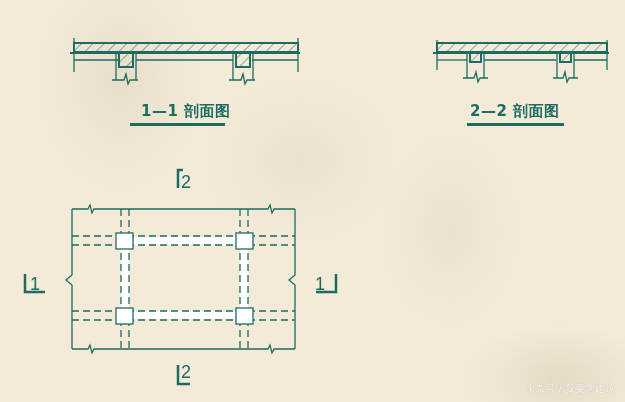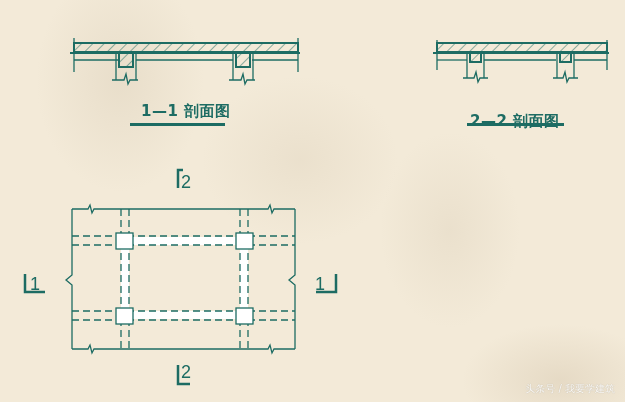--- a/index.html
+++ b/index.html
@@ -128,16 +128,16 @@
   </g>
   <g>
     <path d="M336 274 V292 H316" stroke="#1d6c63" stroke-width="2.5" fill="none"></path>
     <text x="315" y="290" class="sec-label">1</text>
   </g>
 </svg>
 
 <div class="caption" style="left:141px; top:102px;">1—1 剖面图</div>
 <div class="caption-underline" style="left:130px; top:123px; width:95px;"></div>
 
-<div class="caption" style="left:470px; top:112px;">2—2 剖面图</div>
+<div class="caption" style="left:470px; top:102px;">2—2 剖面图</div>
 <div class="caption-underline" style="left:467px; top:123px; width:97px;"></div>
 
 <div class="watermark">头条号 / 我要学建筑</div>
 
 </body></html>

